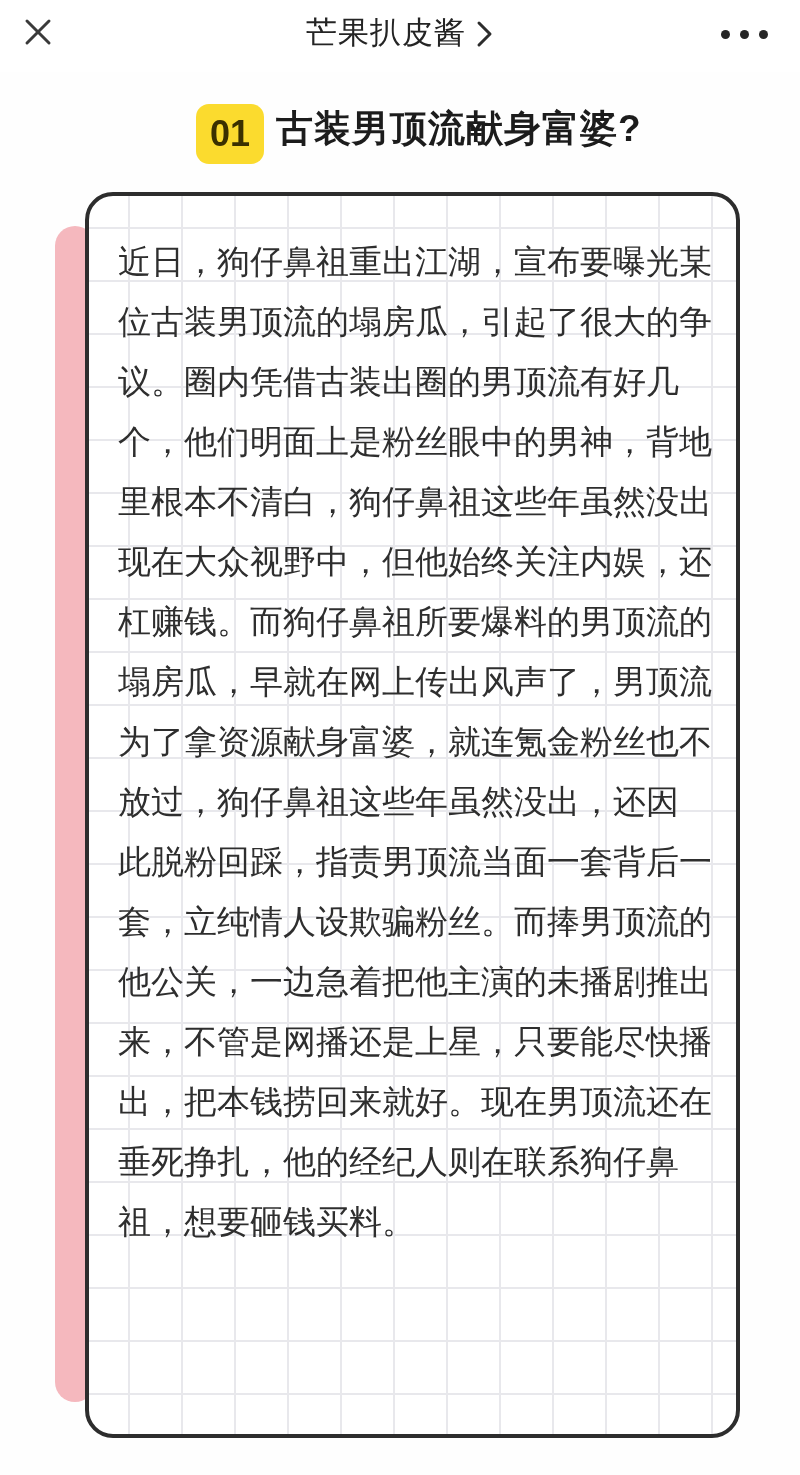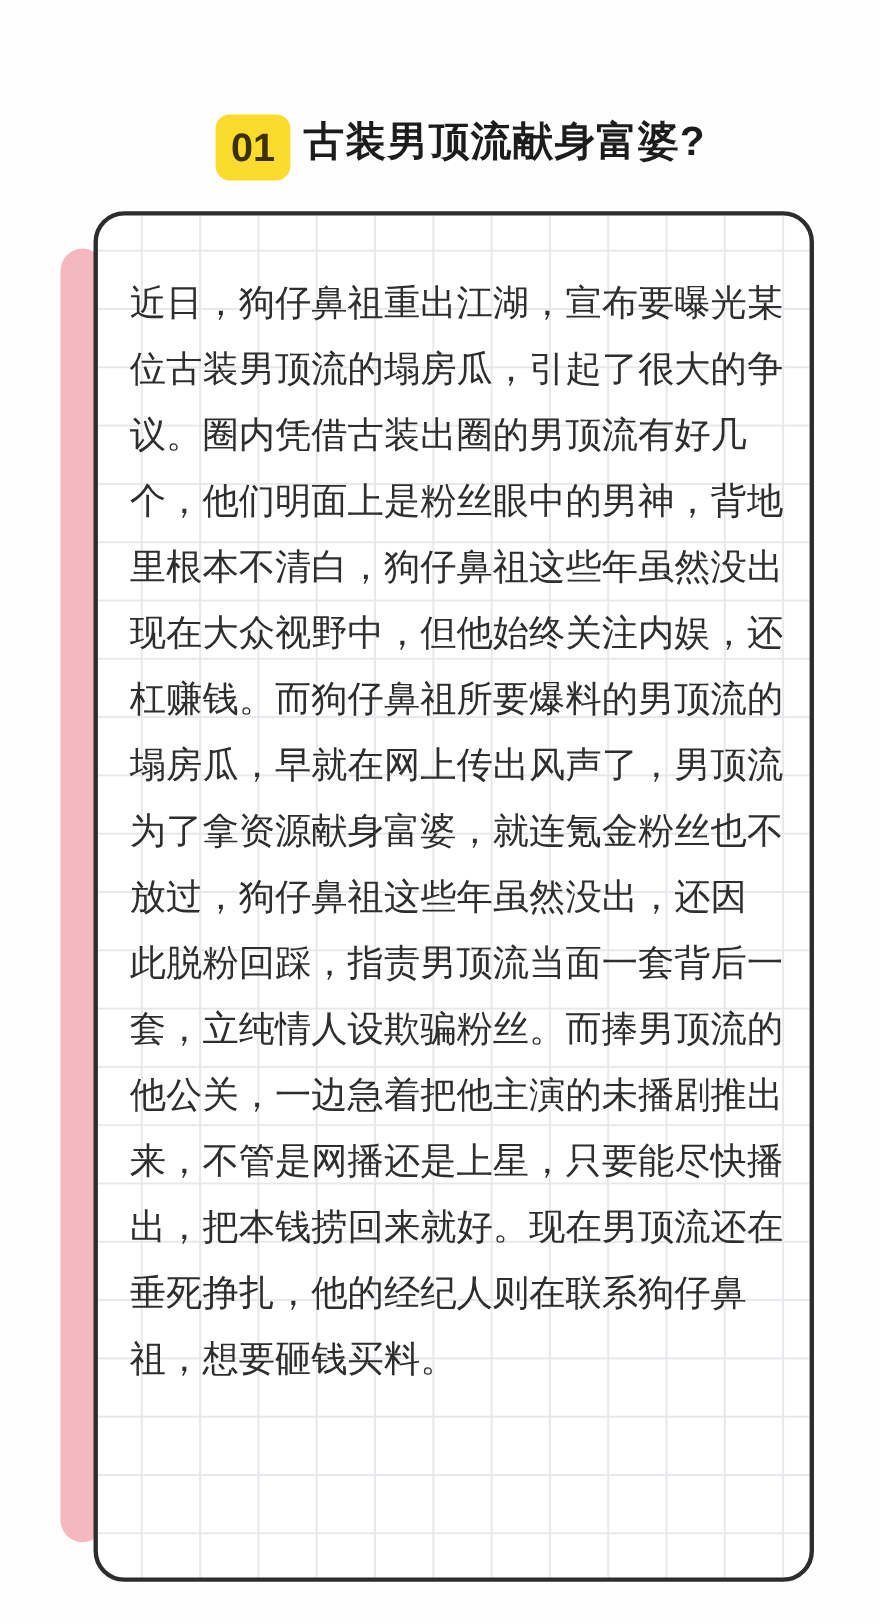--- a/index.html
+++ b/index.html
@@ -71,33 +71,61 @@
     background-image:
       linear-gradient(var(--grid-line) 2px, transparent 2px),
       linear-gradient(90deg, var(--grid-line) 2px, transparent 2px);
     background-size:53px 53px;
     background-position:-14px -22px;
     border:4px solid var(--card-border);
     border-radius:28px;
     overflow:hidden;
   }
   .card-inner{
-    padding:49px 26px 0 29px;
+    padding:39px 26px 0 29px;
+    font-family:Liberation Mono, monospace;
   }
   .text-line{
     height:60px;line-height:60px;
     font-size:33px;color:var(--text-color);
     white-space:nowrap;letter-spacing:0px;
   }
 </style>
 </head>
 <body>
 
 <div class="stage">
 
+  <header class="topbar">
+    <div class="close-btn">
+      <span>
+        <svg width="30" height="30" viewBox="0 0 30 30">
+          <line x1="4" y1="4" x2="26" y2="26" stroke="#3a3a3a" stroke-width="3" stroke-linecap="round"></line>
+          <line x1="26" y1="4" x2="4" y2="26" stroke="#3a3a3a" stroke-width="3" stroke-linecap="round"></line>
+        </svg>
+      </span>
+    </div>
+
+    <div class="titlebox">
+      <span class="title">芒果扒皮酱</span>
+      <span>
+        <svg width="18" height="28" viewBox="0 0 18 28">
+          <polyline points="3,3 14,14 3,25" fill="none" stroke="#2c2c2c" stroke-width="3" stroke-linecap="round" stroke-linejoin="round"></polyline>
+        </svg>
+      </span>
+    </div>
+
+    <div class="more-btn">
+      <span style="display:flex;gap:10px;">
+        <i></i>
+          <i></i>
+          <i></i>
+      </span>
+    </div>
+  </header>
 
   <div class="heading">
     <span class="num-badge">01</span>
     <span class="heading-text">古装男顶流献身富婆?</span>
   </div>
 
   <div class="pink-bar"></div>
 
   <div class="card">
     <div class="card-inner">

